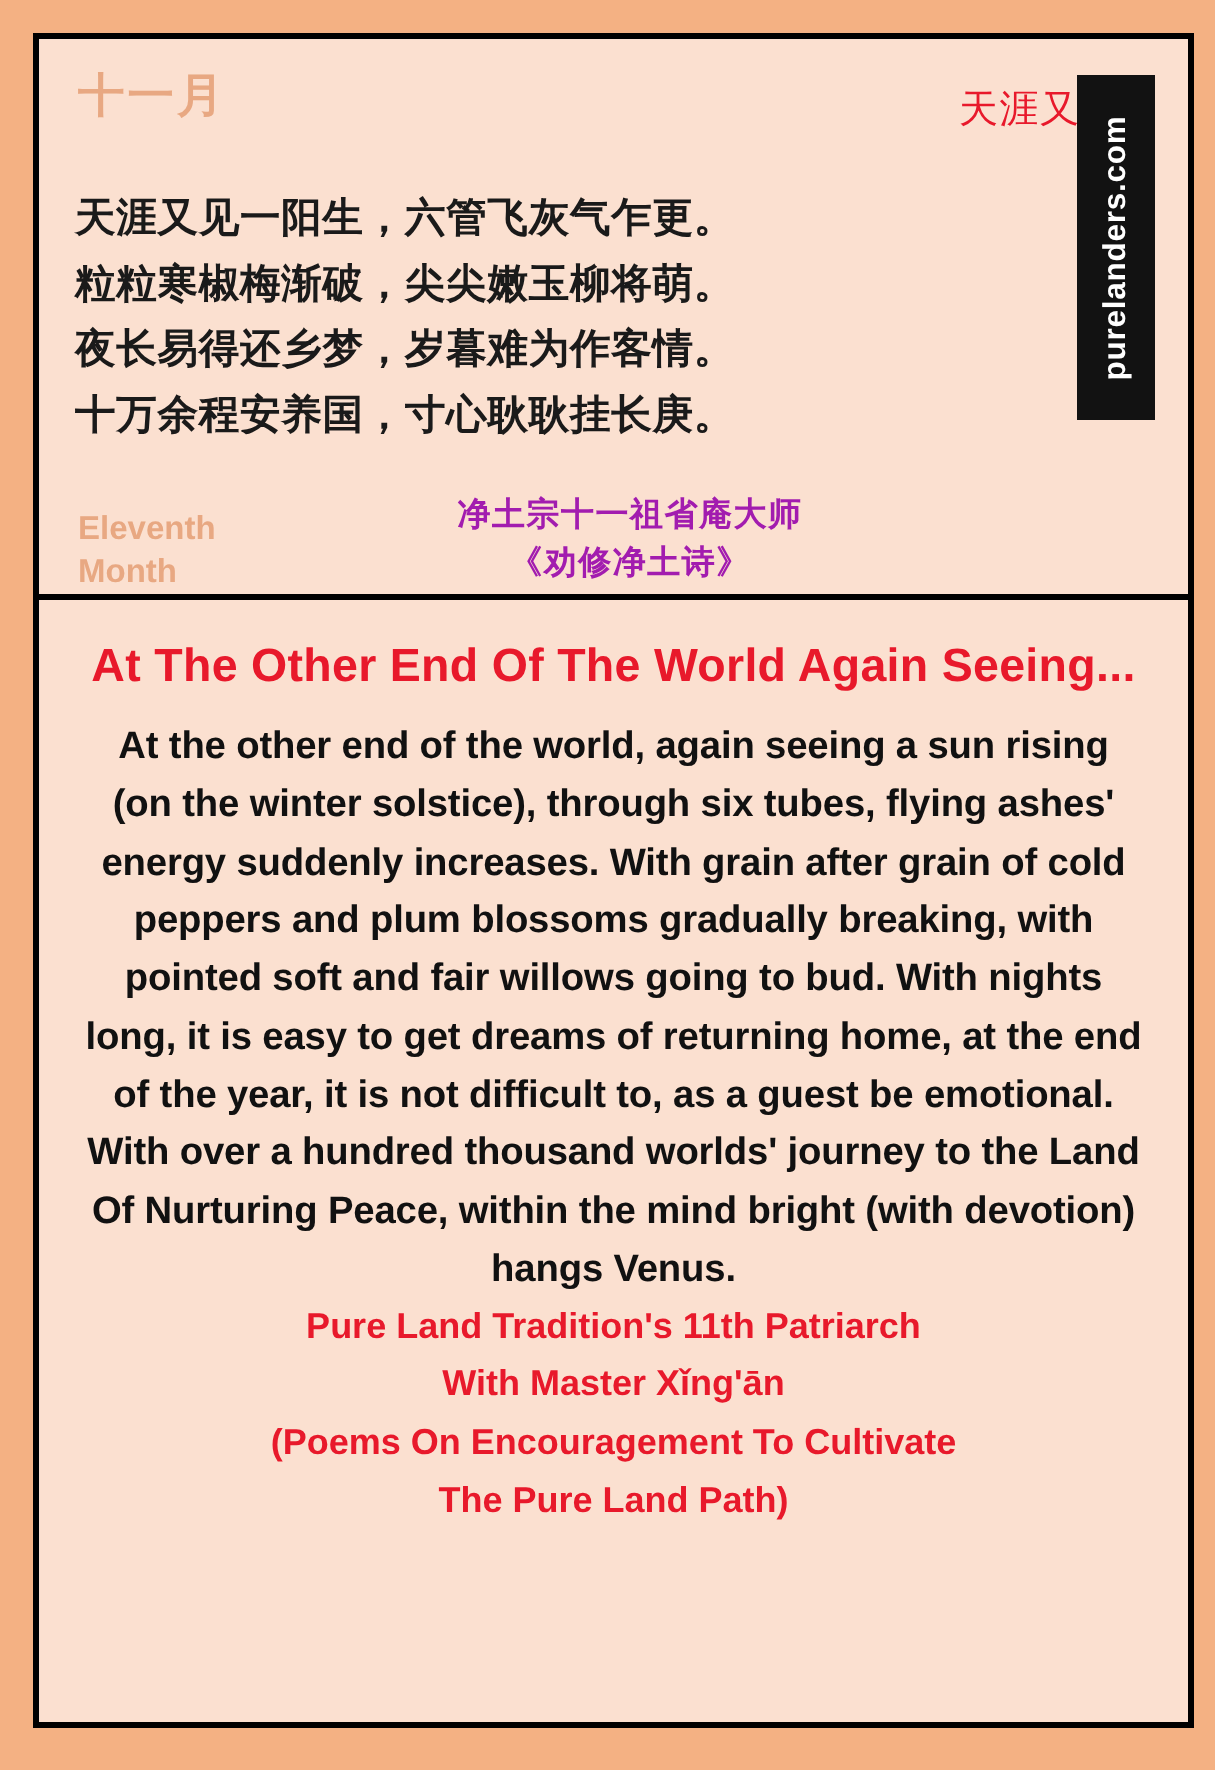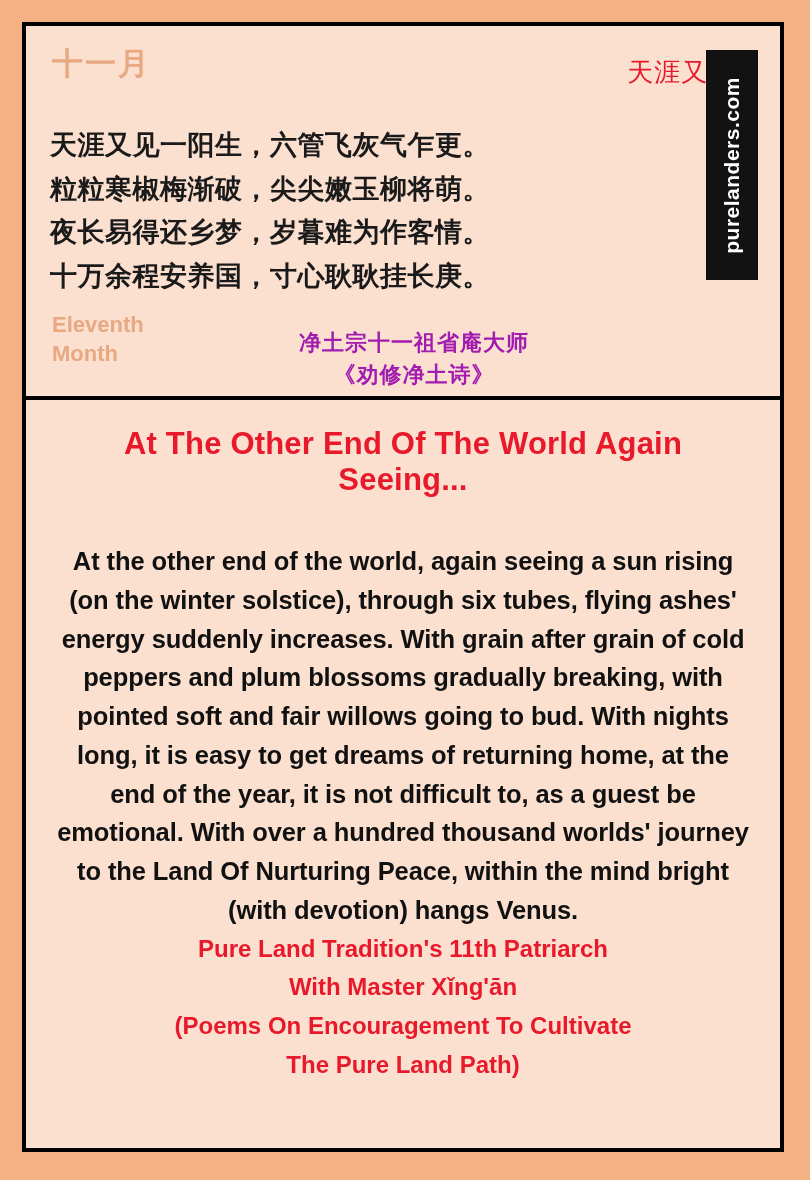--- a/index.html
+++ b/index.html
@@ -11,21 +11,21 @@
     height: 1180px;
     background: #f4b183;
     font-family: "Liberation Sans", sans-serif;
     overflow: hidden;
   }
   .poster {
     position: relative;
     width: 810px;
     height: 1180px;
     box-sizing: border-box;
-    padding: 22px 26px 28px 22px;
+    padding: 22px 14px 28px 22px;
     background: #f4b183;
   }
   .frame {
     position: relative;
     width: 100%;
     height: 100%;
     box-sizing: border-box;
     border: 4px solid #000000;
     background: #fbe0d0;
     display: flex;
@@ -46,21 +46,21 @@
     top: 22px;
     font-size: 31px;
     font-weight: bold;
     color: #e8a882;
     letter-spacing: 2px;
     line-height: 1;
   }
   .month-en {
     position: absolute;
     left: 26px;
-    top: 285px;
+    top: 312px;
     font-size: 22px;
     font-weight: bold;
     color: #e8a882;
     line-height: 1.3;
   }
   .cn-title {
     text-align: right;
     font-size: 26px;
     font-weight: normal;
     color: #e8192b;
@@ -119,21 +119,21 @@
     flex: 1 1 auto;
   }
   .en-title {
     text-align: center;
     font-size: 31px;
     font-weight: bold;
     color: #e8192b;
     letter-spacing: 0.2px;
   }
   .en-body {
-    margin-top: 44px;
+    margin-top: 16px;
     text-align: center;
     font-size: 25.5px;
     font-weight: bold;
     color: #111111;
     line-height: 1.52;
     letter-spacing: -0.1px;
   }
   .en-attrib {
     text-align: center;
     font-size: 24px;

